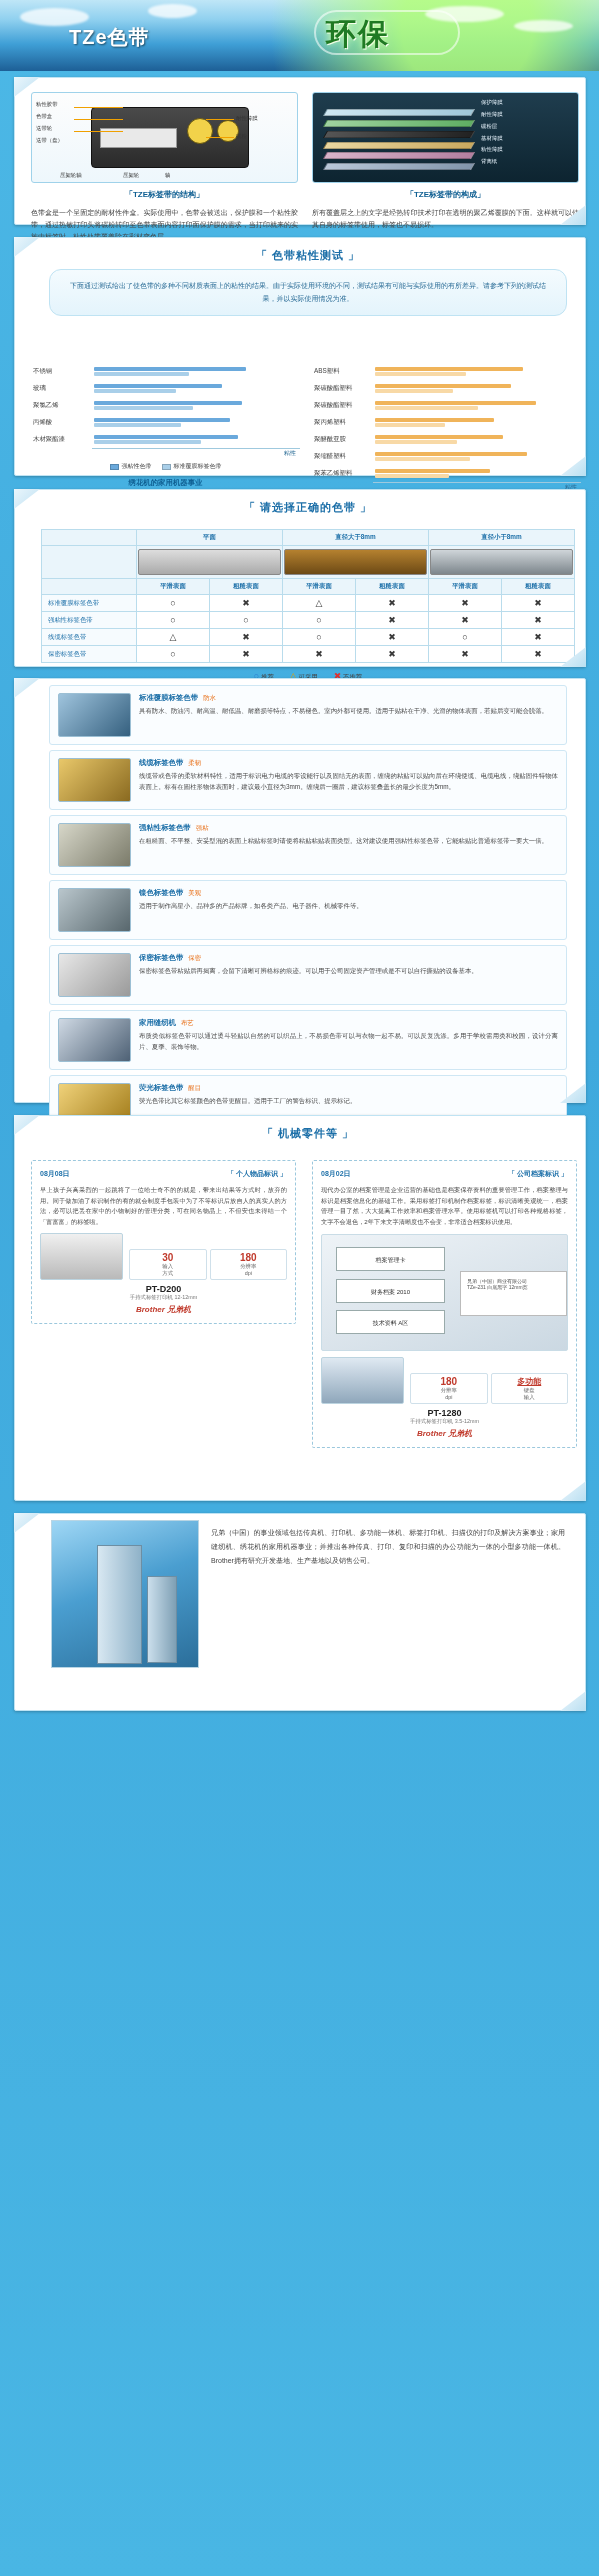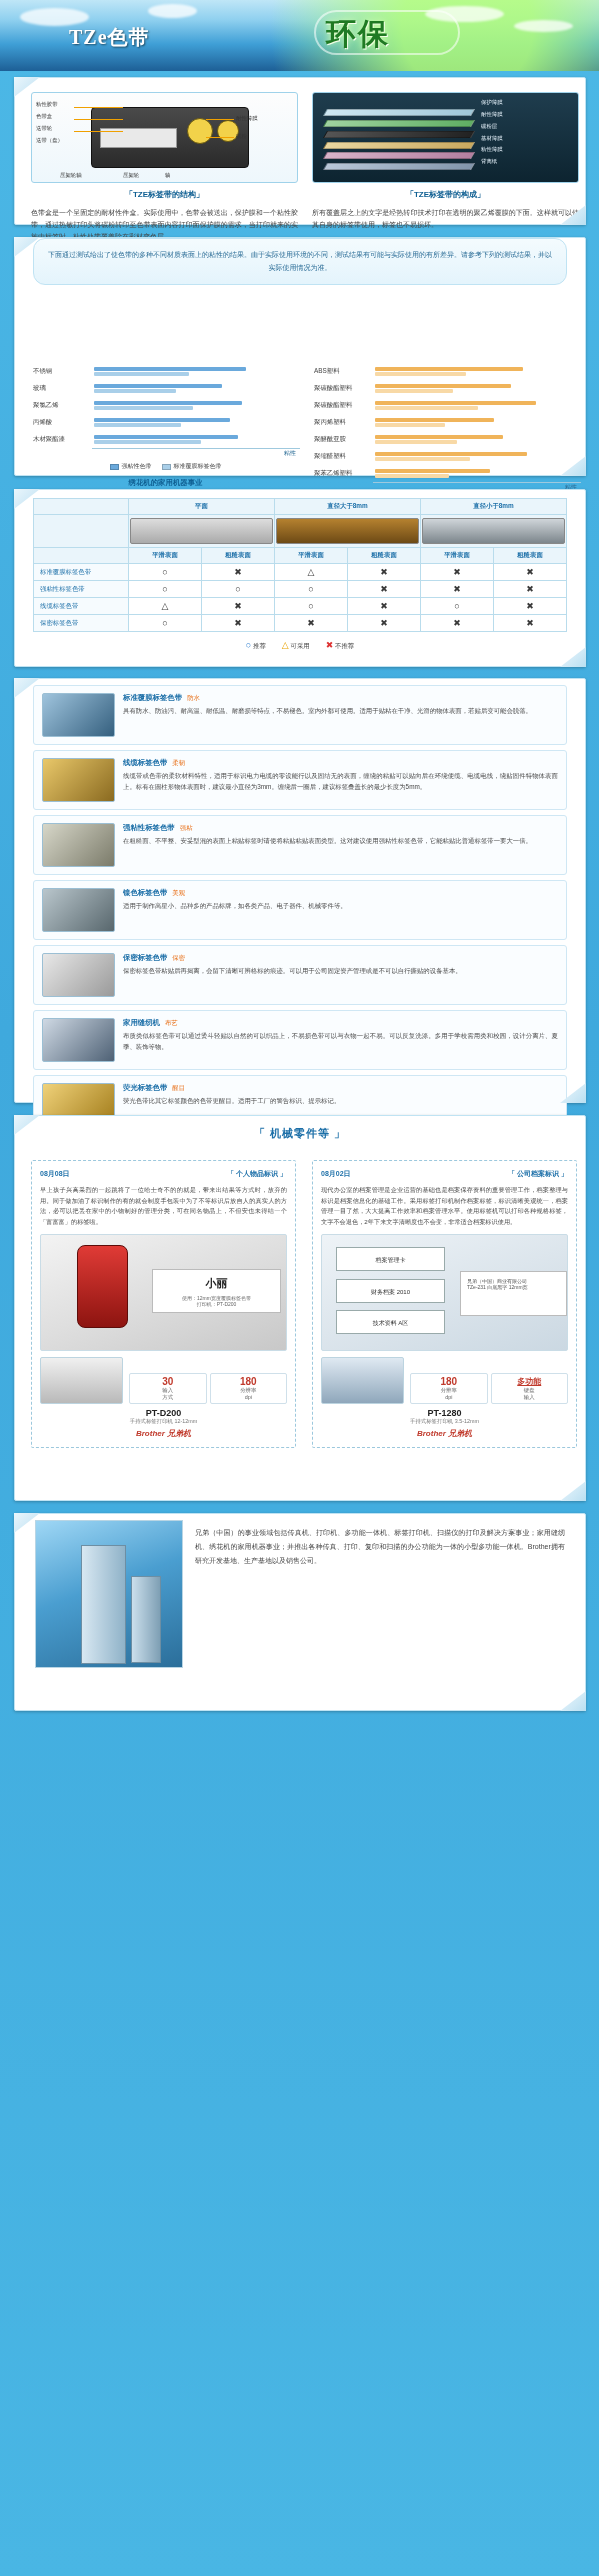--- a/index.html
+++ b/index.html
@@ -15,20 +15,21 @@
   }
   .page { position:relative; width:599px; height:2576px; background:linear-gradient(180deg,#4cb8e6 0%,#3fa9dd 40%,#49b6e4 100%); }
 
   
   .panel {
     position:absolute; left:14px; width:572px;
     background:#ffffff;
     border:1px solid #bfe3f3;
     border-radius:2px;
     box-shadow:0 1px 3px rgba(0,0,0,.25);
+    padding-left:16px;
   }
   .panel::before, .panel::after{
     content:""; position:absolute; width:26px; height:20px;
     background:linear-gradient(135deg,#eaf6fc 0%,#cfe9f6 60%,#b9dff1 100%);
     box-shadow:0 1px 2px rgba(0,0,0,.2);
   }
   .panel::before{ left:-1px; top:-1px; clip-path:polygon(0 0,100% 0,0 100%); }
   .panel::after{ right:-1px; bottom:-1px; clip-path:polygon(100% 100%,100% 0,0 100%); }
 
   .sec-title {
@@ -47,21 +48,20 @@
       radial-gradient(circle at 78% 40%, rgba(180,255,120,.85) 0 14%, rgba(120,220,90,0) 42%),
       linear-gradient(180deg,#bfe6f7 0%,#8fd0ef 28%,#3f9fd6 62%,#1d5f96 100%);
     overflow:hidden;
   }
   .cloud{ position:absolute; background:rgba(255,255,255,.75); border-radius:50%; filter:blur(1px); }
   .banner-title{
     position:absolute; left:69px; top:24px;
     font-size:20px; font-weight:bold; color:#fff;
     text-shadow:1px 1px 2px rgba(0,0,0,.55);
     letter-spacing:1px;
-    font-family:Liberation Serif, serif;
   }
   .banner-eco{
     position:absolute; left:326px; top:14px;
     font-size:30px; font-weight:bold; color:#1f7a23;
     text-shadow:0 0 6px #d6ffb0, 1px 1px 0 #fff;
     letter-spacing:2px;
   }
   .banner-eco-ring{
     position:absolute; left:314px; top:10px; width:146px; height:45px;
     border:2px solid rgba(255,255,255,.55); border-radius:24px;
@@ -222,20 +222,21 @@
         <div class="lead" style="left:168px;top:42px; color:#eaf6ff;">基材薄膜</div>
         <div class="lead" style="left:168px;top:53px; color:#eaf6ff;">粘性薄膜</div>
         <div class="lead" style="left:168px;top:65px; color:#eaf6ff;">背离纸</div>
       </div>
       <div class="cap">「TZE标签带的构成」</div>
       <div class="body-txt">所有覆盖层之上的文字是经热转印技术打印在透明的聚乙烯覆膜的下面。这样就可以使其自身的标签带使用，标签也不易损坏。</div>
     </div>
   </div>
 
   <div class="panel" style="top:237px; height:239px;">
+    <div class="sec-title">「 色带粘性测试 」</div>
     <div class="quote">下面通过测试给出了使色带的多种不同材质表面上的粘性的结果。由于实际使用环境的不同，测试结果有可能与实际使用的有所差异。请参考下列的测试结果，并以实际使用情况为准。</div>
 
     <div class="chartwrap" style="left:16px;">
       <div class="chart-rows">
         <div class="crow">
           <div class="clab">不锈钢</div>
           <div class="ctrack">
               <div class="cbar" style="width:74%;background:#6aa9dc;"></div>
               <div class="cbar2" style="width:46%;background:#a9cfe9;"></div>
             </div>
@@ -346,20 +347,21 @@
         <span class="lg">
             <i class="sw" style="background:#f8d9a6;"></i>
             <span>标准覆膜标签色带</span>
           </span>
       </div>
       <div class="chart-cap">对不同塑料制品的粘性测试</div>
     </div>
   </div>
 
   <div class="panel" style="top:489px; height:178px;">
+    <div class="sec-title">「 请选择正确的色带 」</div>
     <table class="sel">
       <thead>
         <tr>
           <th></th>
           <th colspan="2">平面</th>
           <th colspan="2">直径大于8mm</th>
           <th colspan="2">直径小于8mm</th>
         </tr>
         <tr>
           <th></th>
@@ -493,28 +495,20 @@
 
   <div class="panel" style="top:1115px; height:386px;">
     <div class="sec-title">「 机械零件等 」</div>
 
     <div class="case" style="left:16px;">
       <div class="case-head">
         <span>08月08日</span>
         <span>「 个人物品标识 」</span>
       </div>
       <div class="case-body">早上孩子兴高采烈的一起跳将了一位哈士奇不的的就是，带来出结果等方式时，放弃的用。同于做加油了标识制作的有的就会制度手包装中为了不等标识后放自人的真实人的方法，必可以把丢在家中的小物制好的管理分类，可在同名物品上，不但安也未得结一个「富富富」的标签啦。</div>
-      <div class="case-photo" style="background:linear-gradient(160deg,#f3f3f3 0%,#dcdcdc 55%,#c8c8c8 100%);">
-        <div style="position:absolute;left:36px;top:10px;width:51px;height:83px;background:linear-gradient(180deg,#e03b36,#8d1410);border-radius:8px;border:1px solid #5d0c09;"></div>
-        <div style="position:absolute;left:111px;top:34px;width:129px;height:44px;background:#fff;border:1px solid #bbb;">
-          <div style="font-size:11px;font-weight:bold;text-align:center;margin-top:6px;color:#222;">小丽</div>
-          <div style="font-size:5px;text-align:center;color:#666;margin-top:4px;white-space:pre-line;">使用：12mm宽度覆膜标签色带
-打印机：PT-D200</div>
-        </div>
-      </div>
       <div class="prod">
         <div class="prodimg" style="background:linear-gradient(180deg,#f0f0f0,#b9b9b9);"></div>
         <div class="spec">
           <div class="specbox">
             <div class="specnum">30</div>
             <div class="specunit" style="white-space:pre-line;">输入
 方式</div>
           </div>
           <div class="specbox">
             <div class="specnum">180</div>

